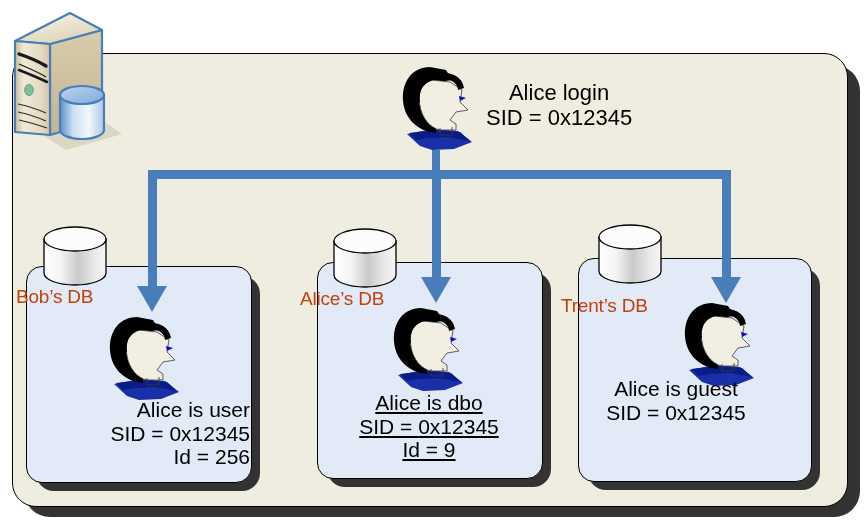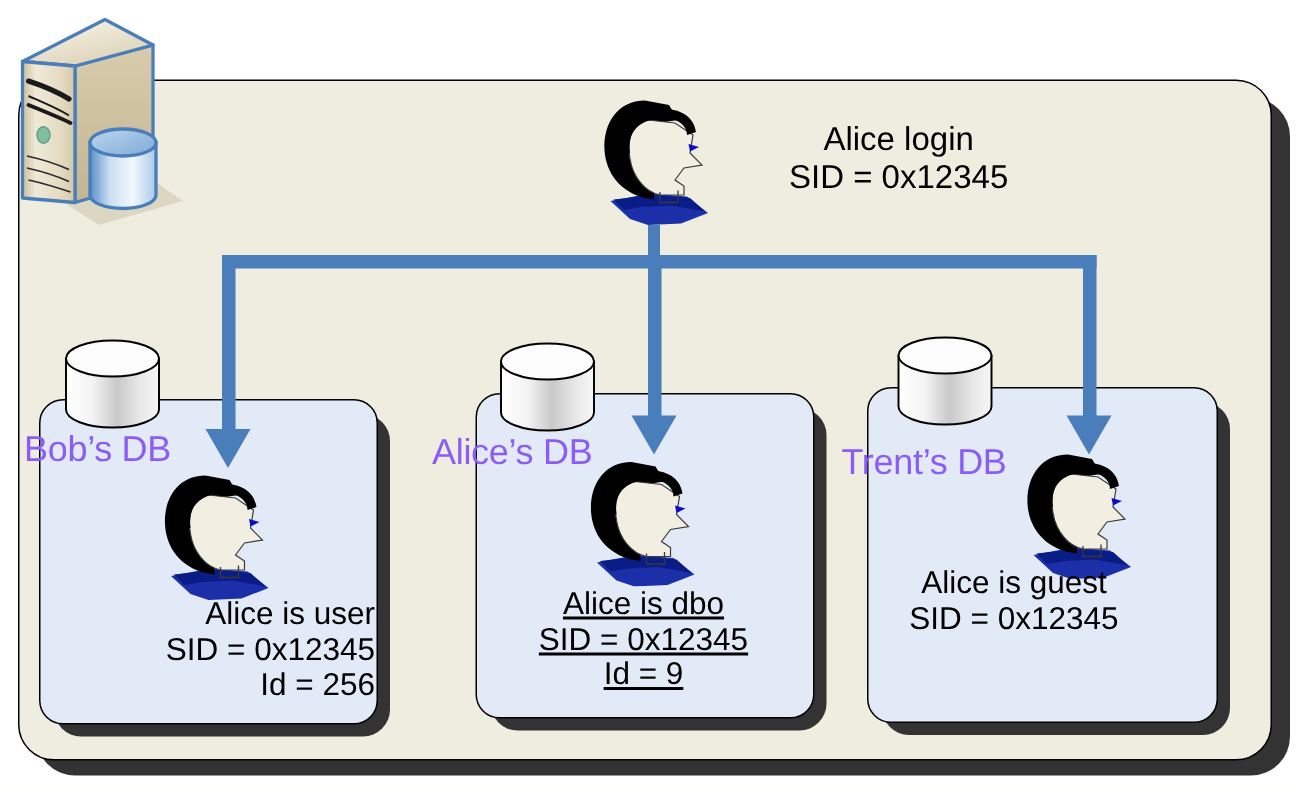--- a/index.html
+++ b/index.html
@@ -10,42 +10,42 @@
   
   .outer-shadow{position:absolute;left:24px;top:65px;width:836px;height:452px;
       background:#333333;border-radius:26px;}
   .outer-frame{position:absolute;left:12px;top:53px;width:834px;height:452px;
       background:#EFEDDF;border:1.5px solid #000;border-radius:24px;}
 
   
   .db-shadow{position:absolute;background:#333333;border-radius:18px;}
   .db-box{position:absolute;background:#E3EAF7;border:1.5px solid #000;border-radius:16px;}
 
-  .db-label{position:absolute;font-size:24px;color:#8b5cf6;white-space:nowrap;
+  .db-label{position:absolute;font-size:19px;color:#c2410c;white-space:nowrap;
       letter-spacing:-0.2px;z-index:7;}
 
   
   .cyl{position:absolute;z-index:6;}
 
   
   .bus{position:absolute;background:#4A7EBB;z-index:4;}
   .arrow-head{position:absolute;width:0;height:0;z-index:4;
       border-left:15px solid transparent;border-right:15px solid transparent;
       border-top:26px solid #4A7EBB;}
 
   
   .person{position:absolute;z-index:5;}
 
   
   .caption{position:absolute;text-align:center;color:#000;z-index:6;
       line-height:1.12;white-space:nowrap;}
   .caption div{font-size:21px;}
 
   .top-caption{position:absolute;color:#000;z-index:6;line-height:1.15;
-      white-space:nowrap;text-align:center;margin-left:40px;}
+      white-space:nowrap;text-align:center;}
   .top-caption div{font-size:22px;}
 
   
   .tower{position:absolute;left:2px;top:8px;z-index:9;}
 </style>
 </head>
 <body>
 
 <div id="stage">
 
@@ -102,21 +102,21 @@
   </div>
 
   <div class="db-shadow" style="left:327px;top:272px;width:224px;height:215px;"></div>
   <div class="db-box" style="left:317px;top:262px;width:224px;height:215px;"></div>
   <div class="cyl" style="left:330px;top:228px;">
     <svg width="70" height="62" viewBox="0 0 70 62">
       <path d="M4,13 L4,47 A31,12 0 0 0 66,47 L66,13 Z" fill="url(#cylg1)" stroke="#000" stroke-width="1.3"></path>
       <ellipse cx="35" cy="13" rx="31" ry="12" fill="#FCFCFC" stroke="#000" stroke-width="1.3"></ellipse>
     </svg>
   </div>
-  <div class="db-label" style="left:288px;top:288px;">Alice’s DB</div>
+  <div class="db-label" style="left:300px;top:288px;">Alice’s DB</div>
 
   <div class="person" style="left:387px;top:303px;">
     <svg width="86" height="88" viewBox="0 0 86 88">
       <path d="M24,84 L11,72 L37,67 L62,69 L76,80 L58,87 L36,88 Z" fill="#1B2FA8"></path>
       <path d="M20,78 L13,71 L40,68 L64,70 L74,79 L52,75 L32,76 Z" fill="#0A1C86"></path>
       <path d="M34,5 C16,5 6,20 7,38 C8,54 18,66 34,70 L40,71 L40,58 C34,56 30,50 30,42 L30,22 L56,18 L50,8 Z" fill="#000000"></path>
       <path d="M36,18 C24,20 22,32 24,44 C26,56 34,66 44,68 L60,68 L60,62 L54,58 L60,50 L72,48 L64,40 L66,28 L54,20 Z" fill="#F2EFE2" stroke="#3A3A3A" stroke-width="0.8"></path>
       <path d="M40,10 C22,10 14,24 16,40 L24,40 C22,26 30,18 44,17 C56,16 62,22 62,28 L68,26 C66,14 56,10 40,10 Z" fill="#000000"></path>
       <path d="M63,34 L70,36 L64,39 Z" fill="#0A0AC8"></path>
       <path d="M44,66 L44,73 L56,73 L56,65" fill="none" stroke="#3A3A3A" stroke-width="0.9"></path>

